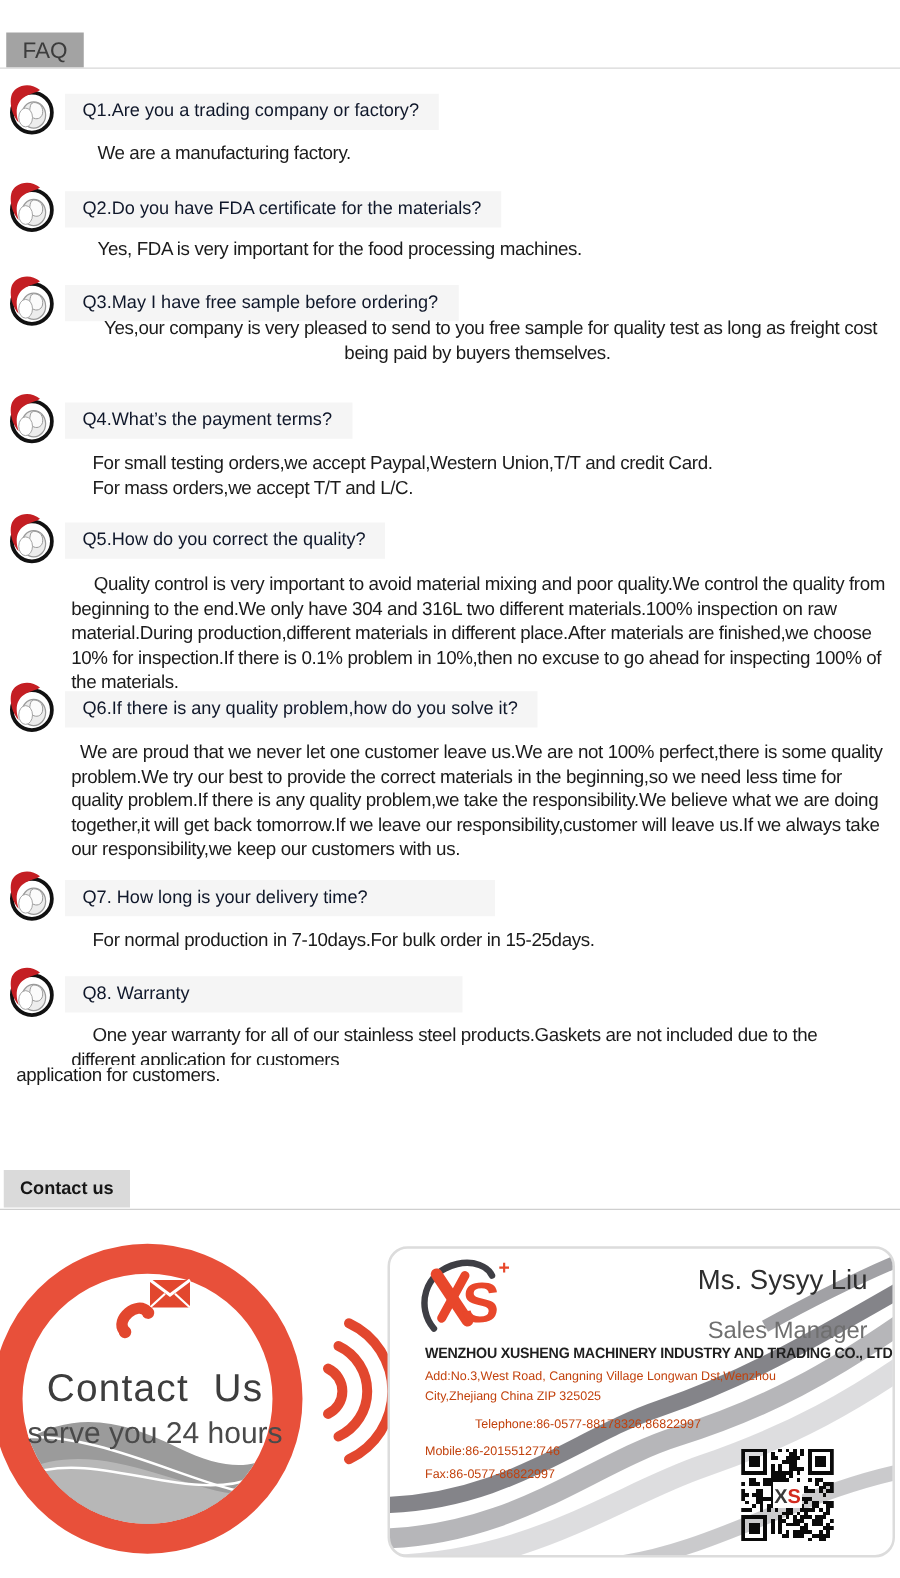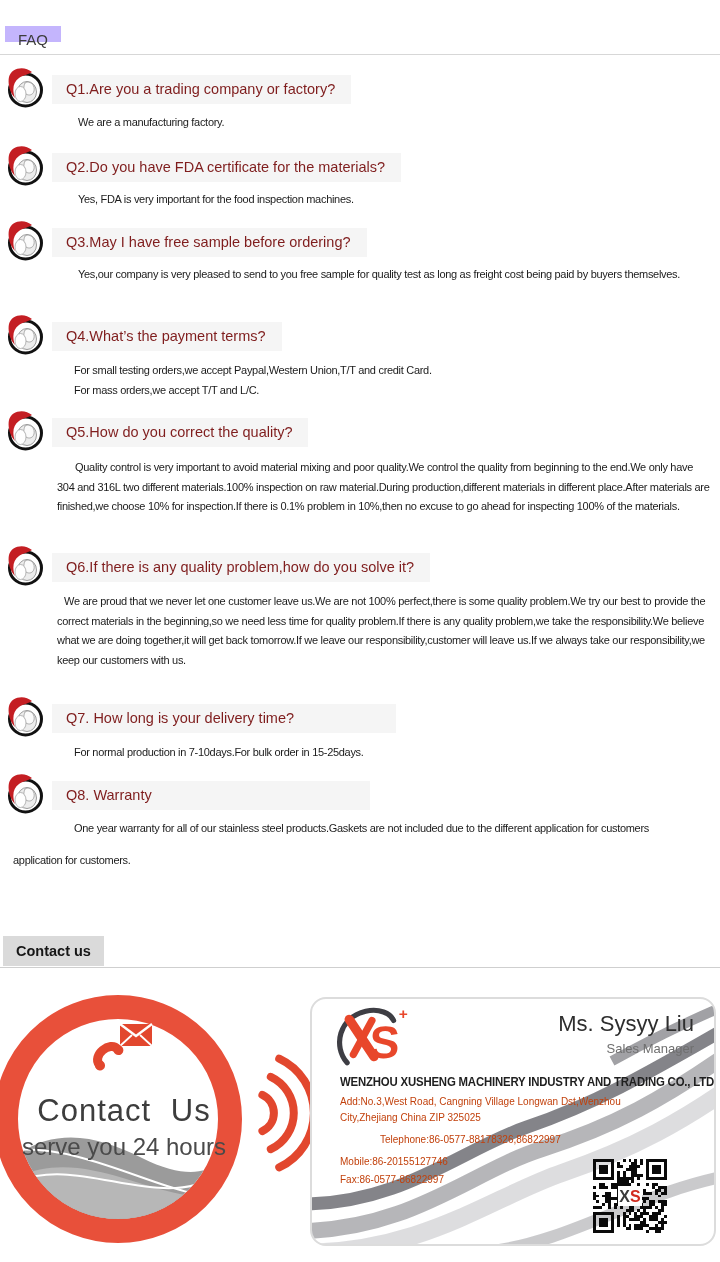--- a/index.html
+++ b/index.html
@@ -1,46 +1,46 @@
 <!DOCTYPE html>
 <html><head>
 <meta charset="utf-8">
 <style>
   html,body{margin:0;padding:0;background:#fff;}
   .page{position:relative;width:720px;height:1262px;background:#fff;overflow:hidden;
         font-family:"Liberation Sans","DejaVu Sans",sans-serif;}
   .abs{position:absolute;}
 
   
-  .tab{position:absolute;background:#c4b5fd;color:#3c3c3c;font-size:15px;
-       padding:0 13px;height:16px;line-height:28px;}
+  .tab{position:absolute;background:#a3a3a3;color:#3c3c3c;font-size:18px;
+       padding:0 13px;height:28px;line-height:28px;}
   .tab-faq{left:5px;top:26px;}
   .tab-contact{left:3px;top:936px;background:#dadada;font-weight:bold;font-size:14.5px;height:30px;line-height:30px;color:#161616;}
   .rule{position:absolute;left:0;width:720px;border-top:1px solid #d7d7d7;}
   .rule1{top:54px;}
   .rule2{top:967px;border-top-color:#cfcfcf;}
 
   
   .mascot{position:absolute;left:4px;width:40px;height:42px;}
   .qbar{position:absolute;left:52px;height:29px;line-height:29px;background:#f5f5f5;
-        color:#7f1d1d;font-size:14.5px;padding:0 16px 0 14px;white-space:nowrap;}
+        color:#0f172a;font-size:14.5px;padding:0 16px 0 14px;white-space:nowrap;}
   .i1 .mascot{top:67px}  .i1 .qbar{top:75px}
   .i2 .mascot{top:145px} .i2 .qbar{top:153px}
   .i3 .mascot{top:220px} .i3 .qbar{top:228px}
   .i4 .mascot{top:314px} .i4 .qbar{top:322px}
   .i5 .mascot{top:410px} .i5 .qbar{top:418px}
   .i6 .mascot{top:545px} .i6 .qbar{top:553px}
   .i7 .mascot{top:696px} .i7 .qbar{top:704px;padding-right:102px;}
   .i8 .mascot{top:773px} .i8 .qbar{top:781px;padding-right:218px;}
 
-  .ans{position:absolute;color:#1b1b1b;font-size:11px;letter-spacing:-0.3px;
+  .ans{position:absolute;color:#1b1b1b;font-size:15px;letter-spacing:-0.3px;
        line-height:19.5px;white-space:pre-line;}
   .a1{left:78px;top:113px;}
   .a2{left:78px;top:190px;}
-  .a3{left:57px;top:265px;width:650px;text-indent:21px;white-space:normal;}
+  .a3{left:57px;top:253px;width:650px;text-indent:21px;white-space:normal;text-align:center;}
   .a4{left:74px;top:361px;}
   .a5{left:57px;top:458px;width:655px;text-indent:18px;white-space:normal;}
   .a6{left:57px;top:592px;width:655px;text-indent:7px;white-space:normal;}
   .a7{left:74px;top:743px;}
   .a8{left:57px;top:819px;width:650px;text-indent:17px;white-space:normal;
       height:33px;overflow:hidden;}
   .a8b{left:13px;top:851px;}
 
   
   .badge-svg{left:-20px;top:986px;}
@@ -51,21 +51,21 @@
   .signal{left:250px;top:1053px;}
 
   
   .card{position:absolute;left:310px;top:997px;width:406px;height:249px;background:#fff;
         border:2px solid #dcdcdc;border-radius:16px;box-sizing:border-box;overflow:hidden;}
   .card .waves{position:absolute;left:0;top:0;z-index:1;}
   .card .ctext{position:absolute;z-index:2;}
   .xs-logo{left:18px;top:6px;}
   .person{right:20px;top:12px;text-align:right;}
   .person-name{font-size:22px;color:#2e2e2e;}
-  .person-title{font-size:13px;color:#6f6f6f;margin-top:4px;}
+  .person-title{font-size:19px;color:#6f6f6f;margin-top:17px;}
   .company{left:28px;top:76px;font-weight:bold;font-size:12px;color:#1f1f1f;
            white-space:nowrap;letter-spacing:-0.2px;transform:scaleX(.95);transform-origin:left;}
   .cline{font-size:10px;color:#c2410c;white-space:pre-line;line-height:16px;}
   .addr{left:28px;top:95px;}
   .tel{left:28px;top:133px;margin-left:40px;}
   .mob{left:28px;top:155px;}
   .fax{left:28px;top:173px;}
   .qr{left:281px;top:160px;width:74px;height:74px;}
 </style>
 </head>
@@ -93,21 +93,21 @@
         <use href="#mascot"></use>
       </svg>
     <div class="qbar">Q1.Are you a trading company or factory?</div>
     <div class="ans a1">We are a manufacturing factory.</div>
   </div>
   <div class="item i2">
     <svg class="mascot">
         <use href="#mascot"></use>
       </svg>
     <div class="qbar">Q2.Do you have FDA certificate for the materials?</div>
-    <div class="ans a2">Yes, FDA is very important for the food inspection machines.</div>
+    <div class="ans a2">Yes, FDA is very important for the food processing machines.</div>
   </div>
   <div class="item i3">
     <svg class="mascot">
         <use href="#mascot"></use>
       </svg>
     <div class="qbar">Q3.May I have free sample before ordering?</div>
     <div class="ans a3">Yes,our company is very pleased to send to you free sample for quality test as long as freight cost being paid by buyers themselves.</div>
   </div>
   <div class="item i4">
     <svg class="mascot">

